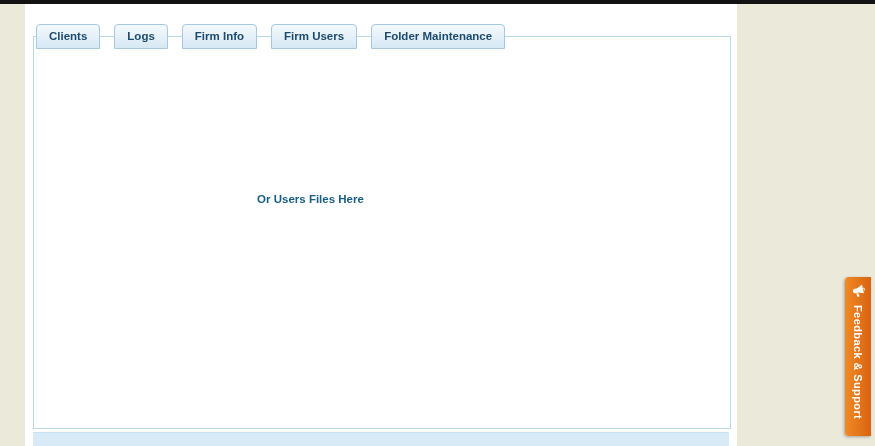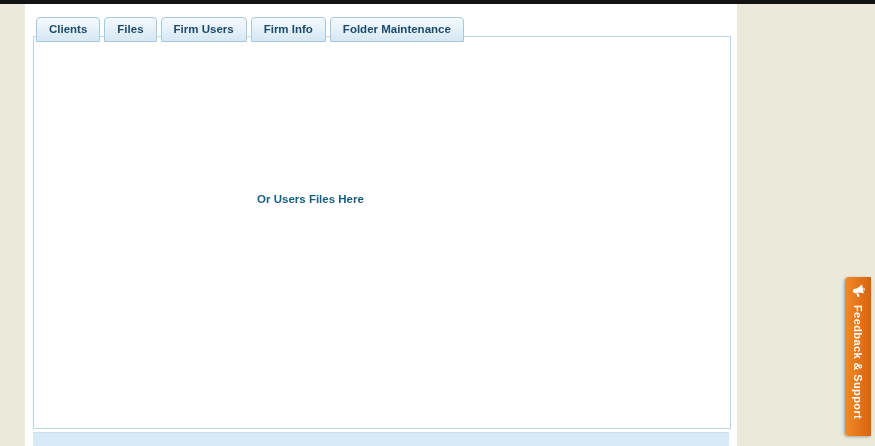--- a/index.html
+++ b/index.html
@@ -7,21 +7,21 @@
     width:875px;height:446px;overflow:hidden;
     background:#ebe9da;
     font-family:"Liberation Sans","DejaVu Sans",sans-serif;
     -webkit-font-smoothing:antialiased;
   }
   .page{position:relative;width:875px;height:446px;}
   .topbar{position:absolute;left:0;top:0;width:875px;height:4px;background:#121212;}
   .main-bg{position:absolute;left:25px;top:4px;width:712px;height:442px;background:#ffffff;}
 
   
-  .tabs{position:absolute;left:36px;top:17px;display:flex;gap:4px;z-index:3;}
+  .tabs{position:absolute;left:36px;top:24px;display:flex;gap:14px;z-index:3;}
   .tab{
     height:23px;line-height:23px;padding:0 12px;
     border:1px solid #a5c9df;border-bottom:1px solid #a5c9df;
     border-radius:4px 4px 0 0;
     background:linear-gradient(180deg,#f4f9fd,#d6e8f4);
     font-size:11.5px;font-weight:700;color:#1d4a6b;cursor:pointer;white-space:nowrap;
   }
   .tab.active{
     background:#ffffff;border-bottom:1px solid #ffffff;
     height:25px;line-height:23px;position:relative;z-index:4;
@@ -147,23 +147,23 @@
 </style>
 </head>
 <body>
 
 <div class="page">
   <div class="topbar"></div>
   <div class="main-bg"></div>
 
   <div class="tabs">
     <div class="tab">Clients</div>
-    <div class="tab">Files</div>
+    <div class="tab">Logs</div>
+    <div class="tab">Firm Info</div>
     <div class="tab">Firm Users</div>
-    <div class="tab">Firm Info</div>
     <div class="tab">Folder Maintenance</div>
   </div>
 
   <div class="outer"></div>
   <div class="footer-bar"></div>
 
   <input class="folder-input" type="text" placeholder="Folder Name" style="">
   <button class="btn btn-add">
     <span>Add Folder</span>
   </button>

